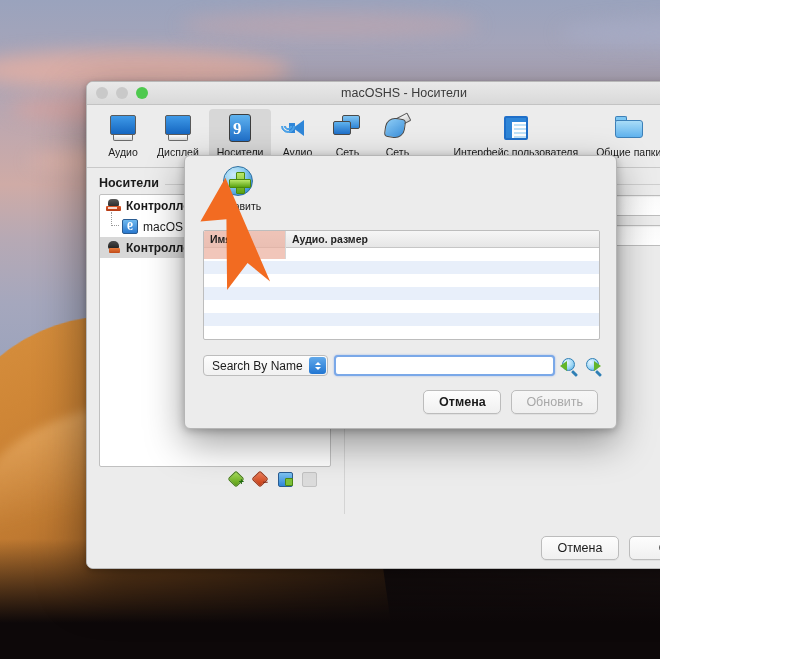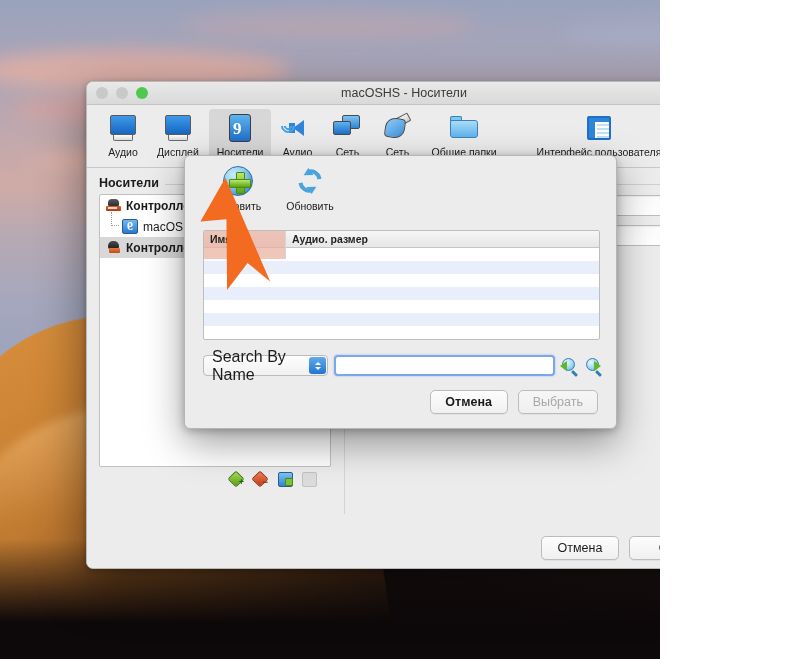--- a/index.html
+++ b/index.html
@@ -350,21 +350,21 @@
   .sort-arrow { width:0;height:0;border-left:4px solid transparent;border-right:4px solid transparent;
       border-bottom:5px solid #8a8a8a;}
   .mt-row { height: 13px; }
   .mt-row.alt { background: #e8effa; }
 
   #modal-search { position:absolute; left: 18px; top: 199px; display:flex; align-items:center; gap:6px; }
   #search-combo {
     height: 21px; width: 125px; display:flex; align-items:center;
     background: linear-gradient(to bottom,#fdfdfd,#f1f1f1);
     border:1px solid #bcbcbc; border-radius:4px; padding-left:8px;
-    font-size: 16px; color:#1b1b1b; position:relative;
+    font-size: 12px; color:#1b1b1b; position:relative;
   }
   .combo-knob {
     position:absolute; right:1px; top:1px; width:17px; height:17px; border-radius:3px;
     background: linear-gradient(to bottom,#62a9ea,#2176d2);
     display:flex; flex-direction:column; align-items:center; justify-content:center; gap:2px;
   }
   .knob-u{width:0;height:0;border-left:3px solid transparent;border-right:3px solid transparent;border-bottom:3.5px solid #fff;}
   .knob-d{width:0;height:0;border-left:3px solid transparent;border-right:3px solid transparent;border-top:3.5px solid #fff;}
   #search-input {
     width: 221px; height: 21px;
@@ -465,35 +465,35 @@
         </div>
         <div class="tb-label">Сеть</div>
       </div>
       <div class="tb-item">
         <div class="tb-icon">
           <div class="ic-port-b"></div>
             <div class="ic-port"></div>
         </div>
         <div class="tb-label">Сеть</div>
       </div>
-      <div class="tb-item">
-        <div class="tb-icon">
-          <div class="ic-folder-tab"></div>
-            <div class="ic-folder"></div>
-        </div>
-        <div class="tb-label">Общие папки</div>
-      </div>
       <div class="tb-item" style="margin-left:22px;">
         <div class="tb-icon">
           <div class="ic-ui-win"></div>
             <div class="ic-ui-top"></div>
           <div class="ic-ui-side"></div>
             <div class="ic-ui-body"></div>
         </div>
         <div class="tb-label">Интерфейс пользователя</div>
+      </div>
+      <div class="tb-item">
+        <div class="tb-icon">
+          <div class="ic-folder-tab"></div>
+            <div class="ic-folder"></div>
+        </div>
+        <div class="tb-label">Общие папки</div>
       </div>
     </div>
 
     <div id="content">
       <div class="group-rule"></div>
       <div class="group-label">Носители</div>
 
       <div id="tree">
         <div class="tree-row bold">
           <div class="ico-ide">
@@ -565,26 +565,20 @@
 
   <div id="modal">
 
     <div id="modal-toolbar">
       <div class="mtb">
         <div class="mtb-icon">
           <div class="circ-blue"></div>
             <div class="plus-green"></div>
         </div>
         <div class="mtb-label">Добавить</div>
-      </div>
-      <div class="mtb">
-        <div class="mtb-icon">
-          <div class="refresh-arrows"></div>
-        </div>
-        <div class="mtb-label">Обновить</div>
       </div>
     </div>
 
     <div id="modal-table">
       <div id="mt-head">
         <div class="mt-col c1">
           <span>Имя</span>
           <span class="sort-arrow"></span>
         </div>
         <div class="mt-col">
@@ -616,20 +610,20 @@
       </div>
       <div class="nav-ic next">
         <div class="lens"></div>
           <div class="tri"></div>
           <div class="handle"></div>
       </div>
     </div>
 
     <div id="modal-footer">
       <div class="mac-btn strong">Отмена</div>
-      <div class="mac-btn disabled">Выбрать</div>
+      <div class="mac-btn disabled">Обновить</div>
     </div>
   </div>
 
   <svg id="pointer" viewBox="0 0 140 140">
     <polygon points="42,22 110,118 83,104 68,136 52,64 26,72" fill="#f26b21" transform="rotate(12 70 70) translate(-2,-6) scale(0.96)"></polygon>
   </svg>
 </div>
 
 </body></html>

